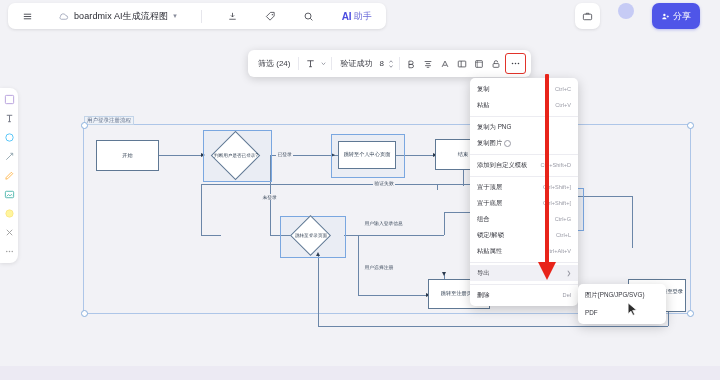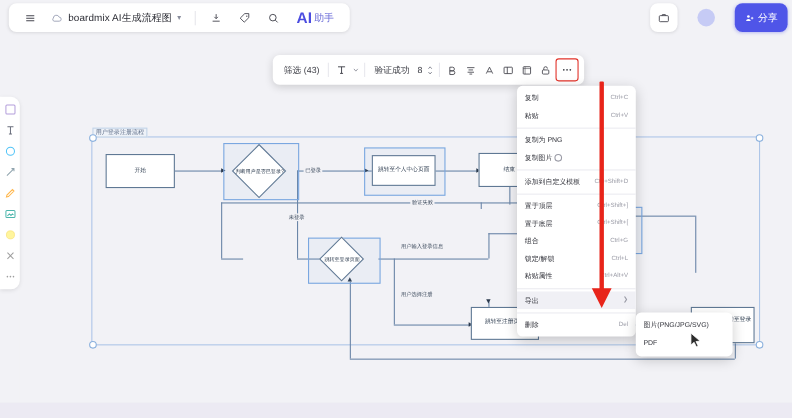--- a/index.html
+++ b/index.html
@@ -8,38 +8,38 @@
     background:#f2f2f6;
     font-family:"Liberation Sans","DejaVu Sans",sans-serif;
     -webkit-font-smoothing:antialiased;
   }
   #app{position:relative;width:720px;height:380px;}
 
   
   .header{
     position:absolute;left:8px;top:3px;height:26px;
     background:#ffffff;border-radius:7px;
-    display:flex;align-items:center;gap:4px;
+    display:flex;align-items:center;gap:16px;
     padding:0 8px;box-shadow:0 1px 3px rgba(0,0,0,.10);
   }
   .hbtn{
     width:22px;height:20px;display:flex;align-items:center;justify-content:center;
     border-radius:4px;color:#45464f;
   }
   .doc-chip{display:flex;align-items:center;gap:4px;padding:0 4px;height:20px;}
   .doc-cloud{width:12px;height:12px;color:#8a8fa8;display:flex;align-items:center;}
   .doc-title{font-size:9px;color:#2a2b33;white-space:nowrap;letter-spacing:.1px;}
   .caret{font-size:7px;color:#888c9b;margin-left:1px;}
   .divider-v{width:1px;height:13px;background:#e6e6ec;margin:0 4px;}
   .ai-btn{display:flex;align-items:center;gap:2px;padding:0 6px;height:20px;border-radius:4px;}
-  .ai-mark{font-size:14px;font-weight:bold;color:#4b4ce0;}
+  .ai-mark{font-size:10px;font-weight:bold;color:#4b4ce0;}
   .ai-label{font-size:9px;color:#6a6bd8;}
 
   
-  .header-right{position:absolute;right:4px;top:3px;display:flex;align-items:center;gap:18px;}
+  .header-right{position:absolute;right:20px;top:3px;display:flex;align-items:flex-start;gap:18px;}
   .hr-box{
     background:#fff;border-radius:7px;height:26px;display:flex;align-items:center;
     padding:0 7px;box-shadow:0 1px 3px rgba(0,0,0,.10);
   }
   .avatar-stub{width:16px;height:16px;border-radius:50%;background:#c6cbf5;}
   .share-btn{
     height:26px;border-radius:7px;background:#4f55e8;color:#fff;
     display:flex;align-items:center;gap:3px;padding:0 9px;
     font-size:9px;box-shadow:0 1px 3px rgba(79,85,232,.35);
   }
@@ -334,21 +334,21 @@
       <svg width="9" height="9" viewBox="0 0 24 24">
           <circle cx="9" cy="8" r="3.2" fill="#fff"></circle>
           <path d="M3.5 19c0-3 2.5-5 5.5-5s5.5 2 5.5 5" fill="#fff"></path>
           <path d="M18 9v6M15 12h6" stroke="#fff" stroke-width="2" fill="none"></path>
         </svg>
       <span>分享</span>
     </div>
   </div>
 
   <div class="fmtbar">
-    <div class="fmt-txt">筛选 (43)</div>
+    <div class="fmt-txt">筛选 (24)</div>
     <div class="fmt-sep"></div>
     <div class="fmt-ico">
       <svg width="11" height="11" viewBox="0 0 24 24">
           <path d="M5 6h14M12 6v13M9 19h6" stroke="#3b3c44" stroke-width="1.8" fill="none"></path>
         </svg>
     </div>
     <div class="fmt-ico" style="width:9px">
       <svg width="7" height="7" viewBox="0 0 24 24">
           <path d="M6 9l6 7 6-7" stroke="#7d7f8c" stroke-width="2.4" fill="none"></path>
         </svg>

